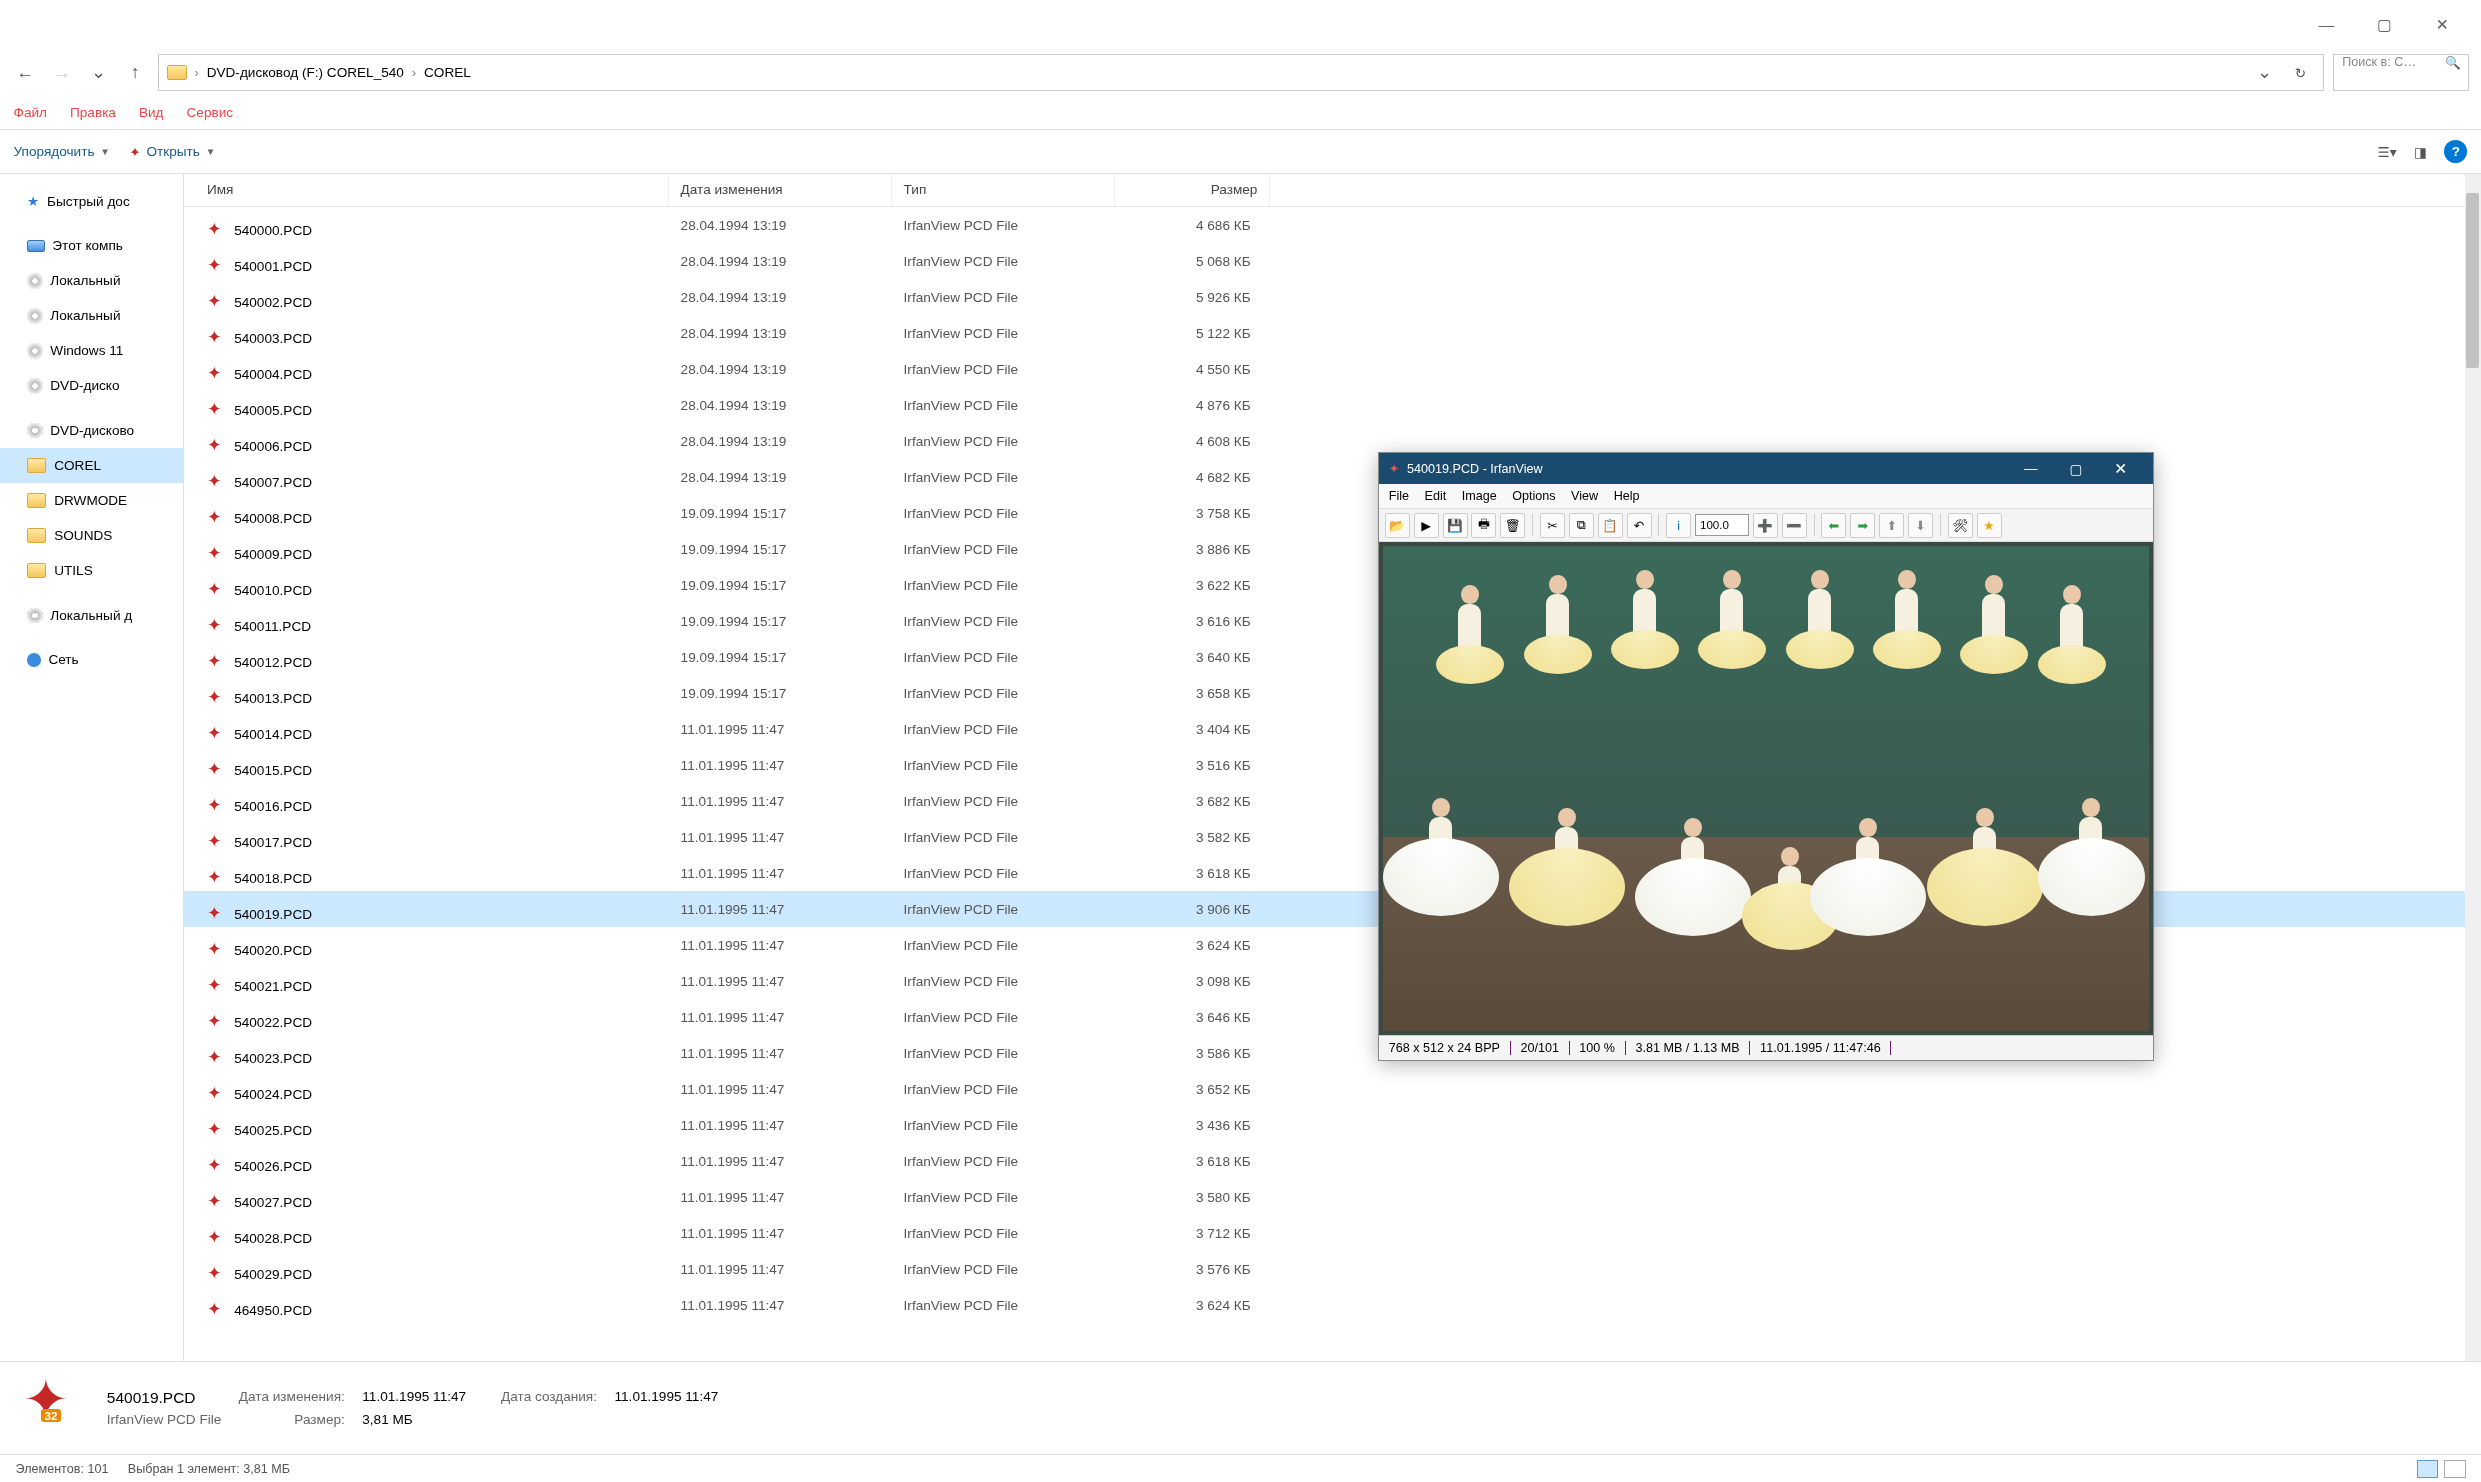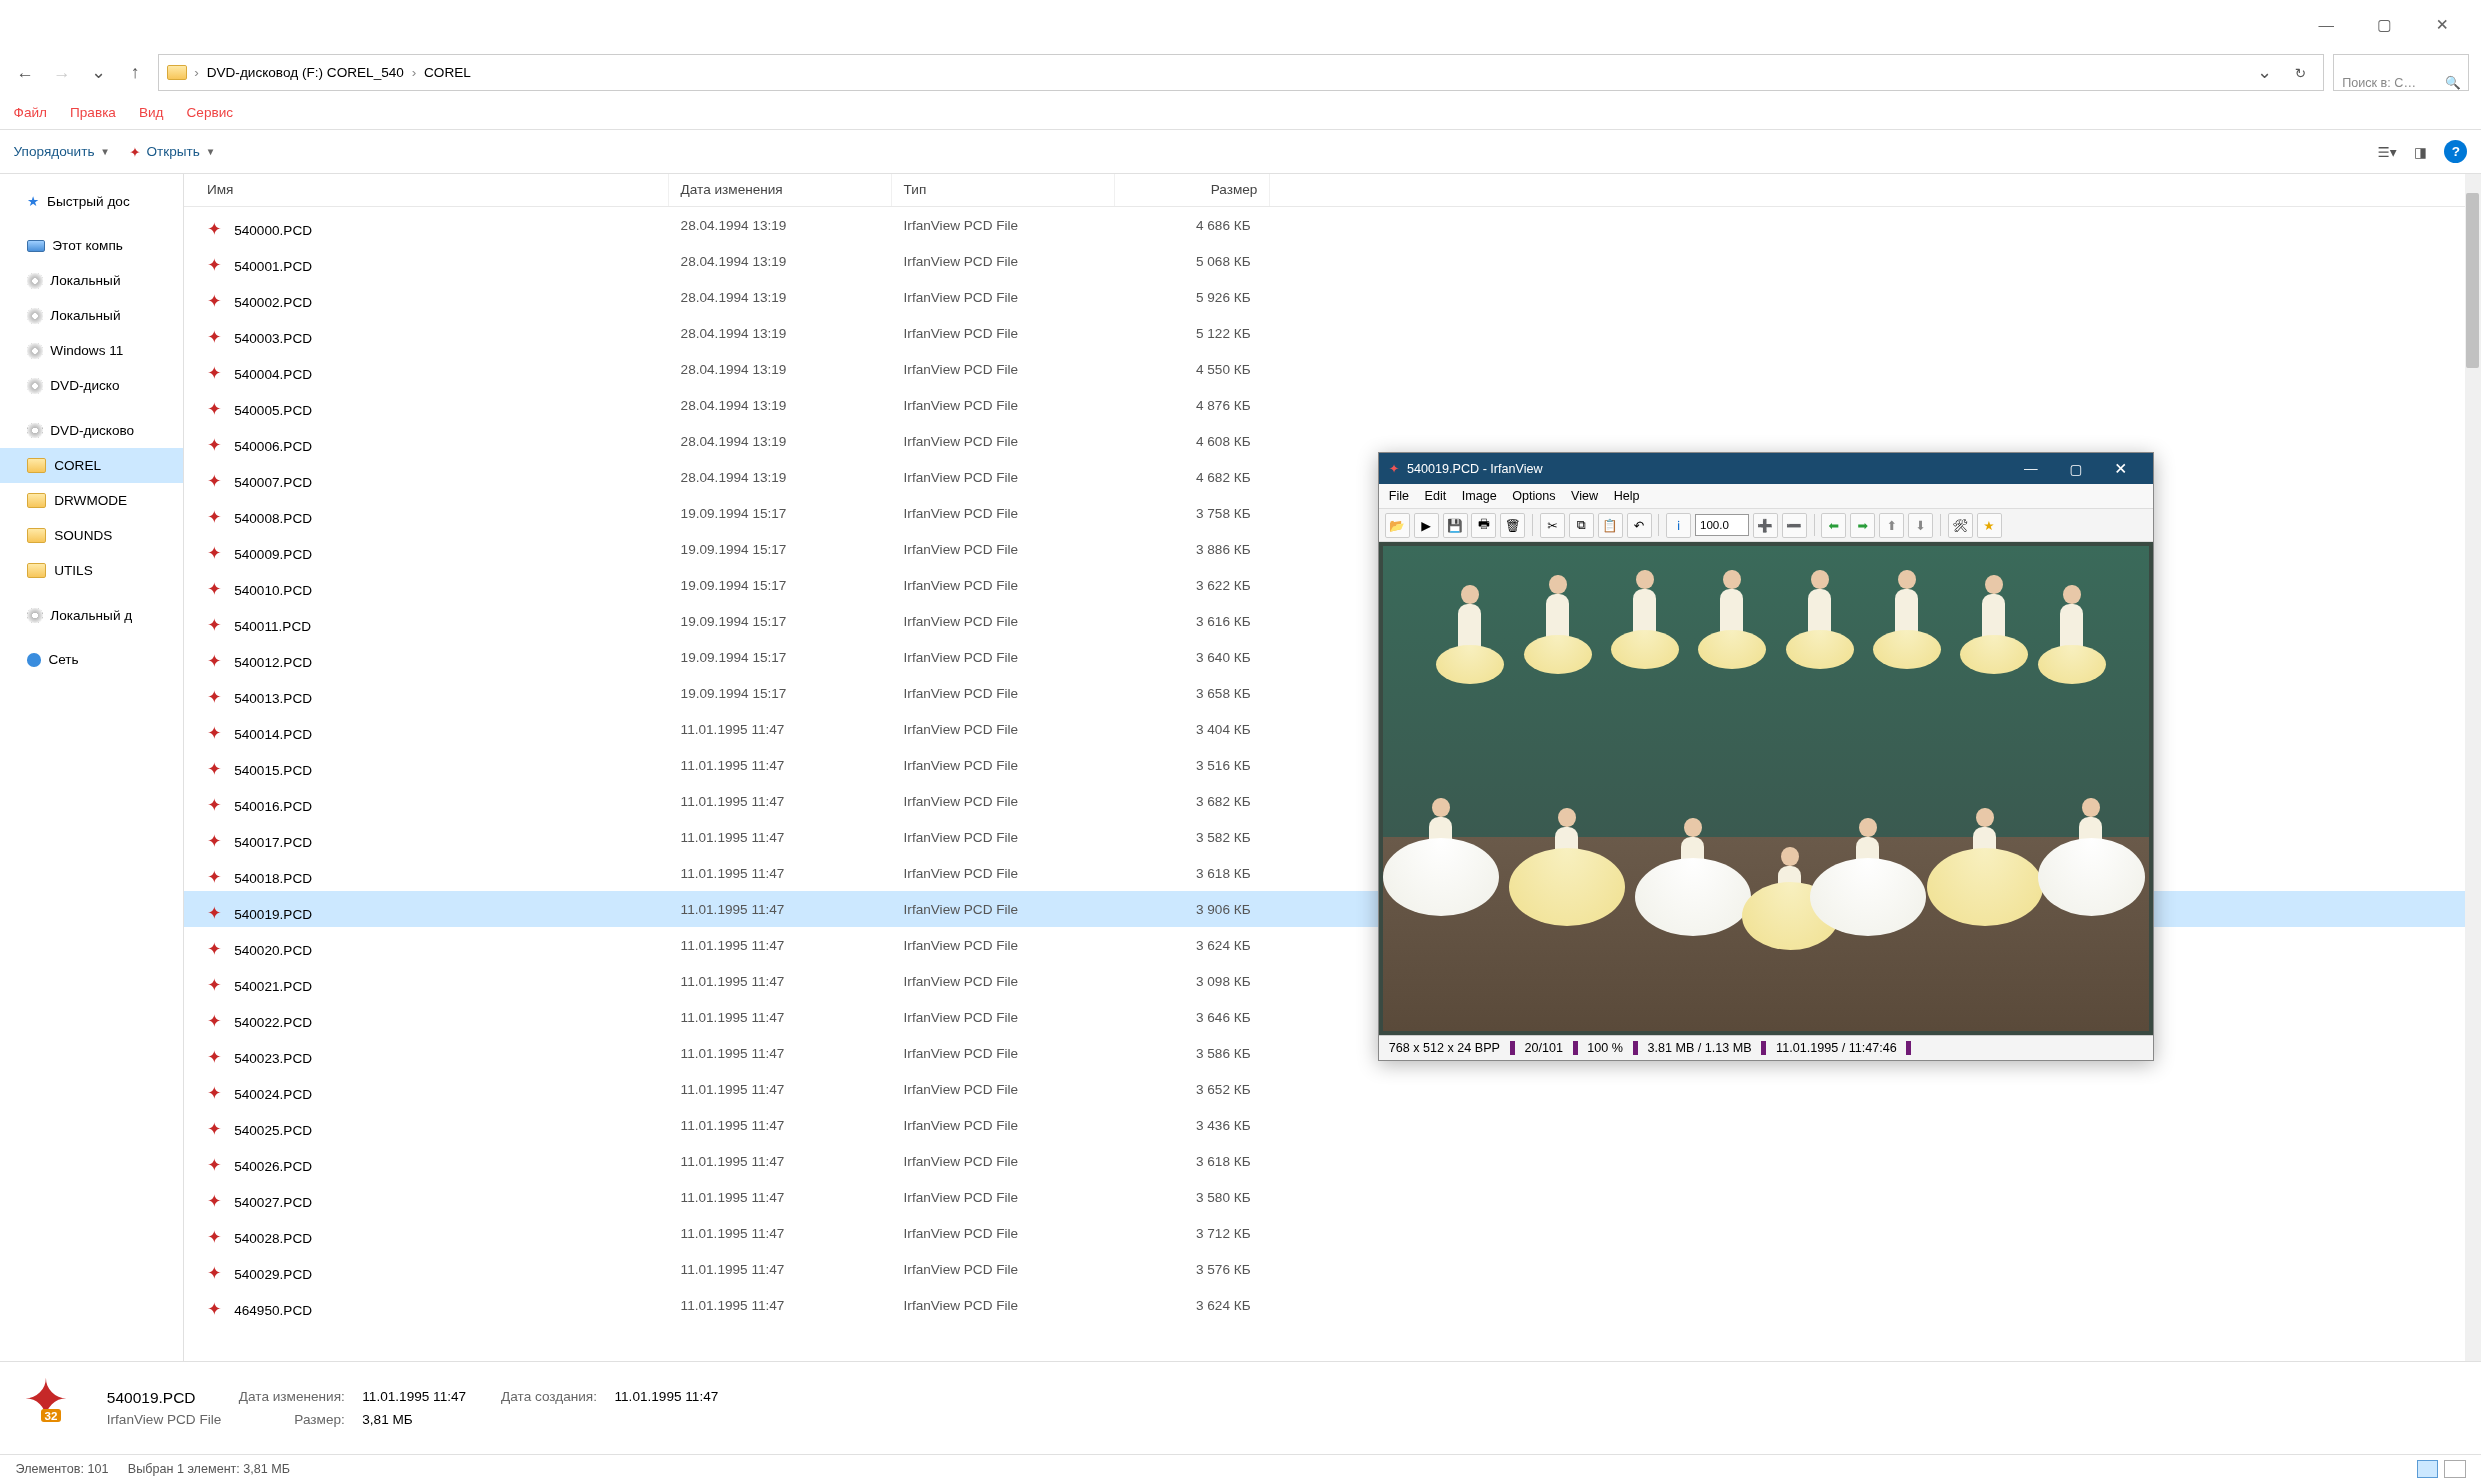--- a/index.html
+++ b/index.html
@@ -11,21 +11,21 @@
 .titlebar .btn { width: 58px; height: 39px; display: flex; align-items: center; justify-content: center; color: #666; font-size: 15.5px; }
 
 
 .addressrow { height: 47px; display: flex; align-items: center; padding: 0 11.6px; gap: 9.7px; }
 .navbtn { width: 27px; height: 27px; display: flex; align-items: center; justify-content: center; color: #555; font-size: 17.5px; }
 .navbtn.disabled { color: #ccc; }
 .addrbar { flex: 1; height: 37px; border: 1px solid #ccc; display: flex; align-items: center; padding: 0 7.8px; gap: 7.8px; font-size: 13.6px; }
 .crumb { color: #000; }
 .crumb-sep { color: #888; }
 .addr-refresh { width: 29px; text-align: center; color: #555; }
-.searchbox { width: 136px; height: 37px; border: 1px solid #ccc; display: flex; align-items: flex-end; padding: 0 7.8px; color: #888; font-size: 12.6px; gap: 14px; }
+.searchbox { width: 136px; height: 37px; border: 1px solid #ccc; display: flex; align-items: flex-start; padding: 0 7.8px; color: #888; font-size: 12.6px; gap: 14px; }
 
 
 .menurow { height: 33px; display: flex; align-items: center; padding: 0 13.6px; gap: 23px; font-size: 13.6px; color: #ef4444; }
 
 
 .toolbar { height: 45px; border-top: 1px solid #e0e0e0; border-bottom: 1px solid #e0e0e0; display: flex; align-items: center; padding: 0 13.6px; gap: 19.4px; font-size: 13.6px; }
 .tbtn { display: flex; align-items: center; gap: 5.8px; color: #1a5a8a; }
 .tbtn .drop { font-size: 9.7px; color: #666; }
 .tool-spacer { flex: 1; }
 .tool-right { display: flex; gap: 17.5px; align-items: center; color: #555; }
@@ -78,21 +78,21 @@
 .irfan-tools .zoom { width: 54px; height: 21.3px; font-size: 11.6px; border: 1px solid #999; background: #fff; text-align: left; padding: 0 3.9px; }
 .irfan-canvas { background: #3a4a42; padding: 3.9px; }
 .irfan-img { width: 100%; height: 485px; background: #3a5a52; position: relative; overflow: hidden; }
 .ballet-bg { position: absolute; inset: 0; background: linear-gradient(#3a6a5a 0%, #3a5a50 60%, #6a5a4a 60%, #5a4a3a 100%); }
 .dancer { position: absolute; width: 58px; }
 .d-body { width: 23px; height: 49px; background: #f5f0e0; margin: 0 auto; border-radius: 9.7px 9.7px 0 0; }
 .d-head { width: 17.5px; height: 19.4px; background: #e8c8a8; border-radius: 50%; margin: 0 auto; }
 .d-tutu { width: 68px; height: 39px; background: radial-gradient(ellipse at top,#f8f0c0,#f0e090); border-radius: 50%; margin: -7.8px -4.9px 0; }
 .d-tutu.white { background: radial-gradient(ellipse at top,#ffffff,#f0f0e8); }
 .irfan-status { height: 25px; display: flex; align-items: center; font-size: 12.6px; background: #f4f4f4; border-top: 1px solid #ccc; }
-.irfan-status > div { padding: 0 9.7px; border-right: 5px solid #701a75; text-align: center; }
+.irfan-status > div { padding: 0 9.7px; border-right: 1px solid #701a75; text-align: center; }
 
 
 .detailspane { height: 93px; border-top: 1px solid #e0e0e0; display: flex; align-items: center; padding: 7.8px 19.4px; gap: 19.4px; }
 .details-icon { width: 68px; height: 68px; position: relative; }
 .details-icon::before { content: "✦"; color: #c62828; font-size: 54px; position: absolute; left: 3.9px; top: -5.8px; }
 .details-icon .badge { position: absolute; left: 21.3px; top: 35px; background: #e68a00; color: #fff; font-size: 11.6px; font-weight: bold; padding: 0 3.9px; border-radius: 2.9px; }
 .details-text { display: grid; grid-template-columns: auto auto auto auto auto auto; gap: 5.8px 17.5px; font-size: 13.6px; }
 .details-text .lab { color: #666; text-align: right; }
 .details-text .fname { font-size: 15.5px; color: #000; }
 .details-text .ftype { color: #666; }

